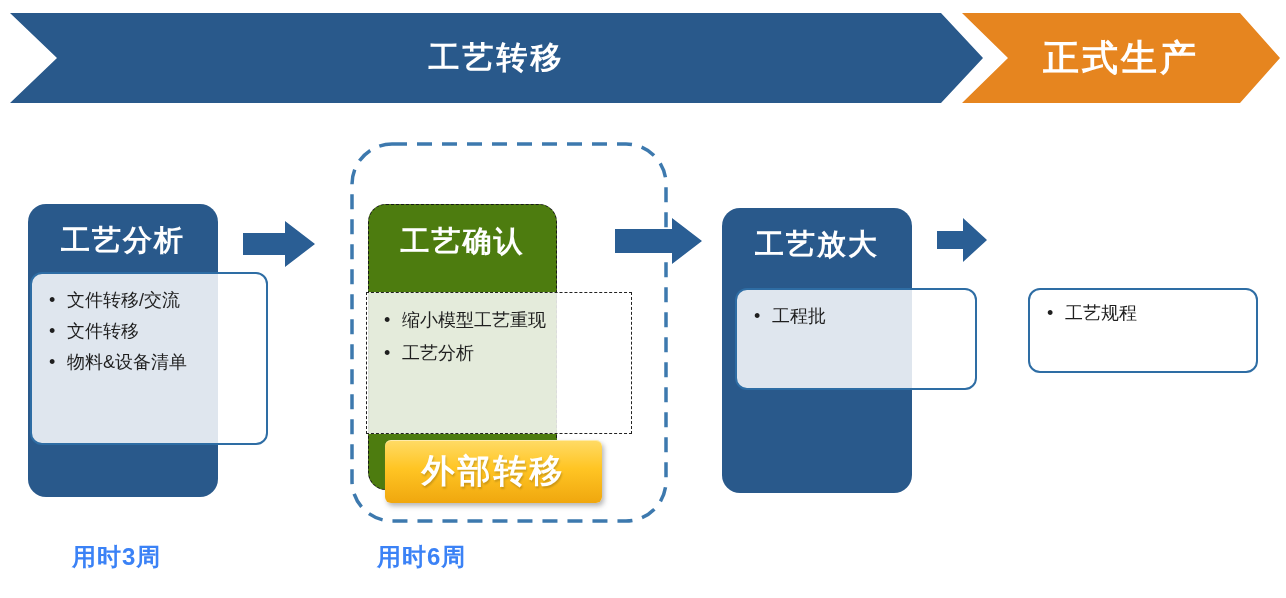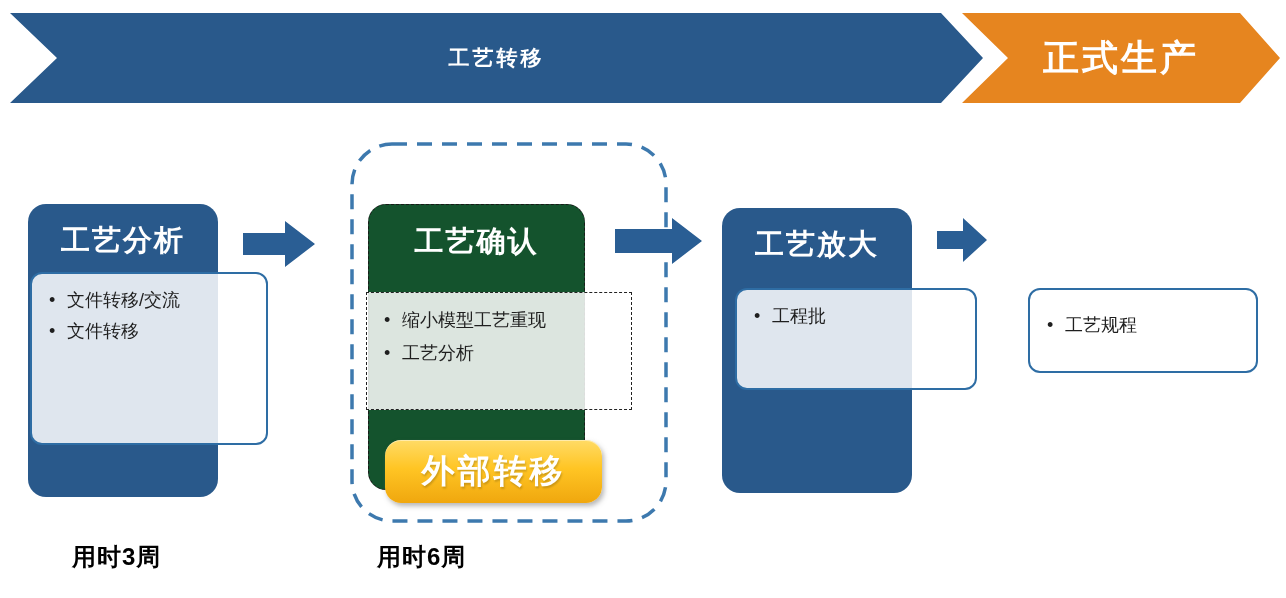--- a/index.html
+++ b/index.html
@@ -5,84 +5,84 @@
   html,body{margin:0;padding:0;background:#fff;}
   .page{
     position:relative;width:1286px;height:598px;background:#ffffff;overflow:hidden;
     font-family:"Liberation Sans","DejaVu Sans",sans-serif;
   }
 
   
   .chev{
     position:absolute;top:13px;height:90px;
     display:flex;align-items:center;justify-content:center;
-    color:#fff;font-weight:bold;font-size:21px;letter-spacing:3px;
+    color:#fff;font-weight:bold;font-size:31px;letter-spacing:3px;
   }
   .chev-blue{
     left:10px;width:973px;background:#29598B;
     clip-path:polygon(0 0,931px 0,973px 45px,931px 90px,0 90px,47px 45px);
   }
   .chev-orange{
     left:962px;width:318px;background:#E6851F;font-size:36px;
     clip-path:polygon(0 0,278px 0,318px 45px,278px 90px,0 90px,46px 45px);
     align-items:center;
   }
 
   
   .stagebox{position:absolute;border-radius:18px;color:#fff;box-sizing:border-box;}
   .stagebox .title{
     margin-top:17px;text-align:center;
     font-size:29px;font-weight:bold;letter-spacing:2px;white-space:nowrap;
   }
   #box1{left:28px;top:204px;width:190px;height:293px;background:#29598B;}
-  #box2{left:368px;top:204px;width:217px;height:286px;background:#14532d;border:1px dashed #1a1a1a;}
+  #box2{left:368px;top:204px;width:189px;height:286px;background:#4d7c0f;border:1px dashed #1a1a1a;}
   #box3{left:722px;top:208px;width:190px;height:285px;background:#29598B;}
   #box4{left:1012px;top:208px;width:188px;height:287px;background:#E6851F;}
 
   
   .innerbox{
     position:absolute;background:rgba(255,255,255,0.85);
     border:2px solid #2E6DA4;border-radius:12px;
     color:#1f1f1f;font-size:18px;box-sizing:border-box;
     padding:11px 8px 8px 14px;z-index:4;
   }
   #inner1{left:30px;top:272px;width:238px;height:173px;}
-  #inner2{left:366px;top:292px;width:266px;height:118px;border:1px dashed #222;border-radius:0;}
+  #inner2{left:366px;top:292px;width:266px;height:142px;border:1px dashed #222;border-radius:0;}
   #inner3{left:735px;top:288px;width:242px;height:102px;}
-  #inner4{left:1028px;top:288px;width:230px;height:85px;padding-top:20px;}
+  #inner4{left:1028px;top:288px;width:230px;height:85px;padding-top:8px;}
 
   ul.items{list-style:none;margin:0;padding:0;}
   ul.items li{position:relative;padding-left:21px;line-height:31px;white-space:nowrap;}
   ul.items li::before{content:"•";position:absolute;left:3px;top:0;}
   #inner2 ul.items li{line-height:33px;}
 
   
   .arrow{position:absolute;background:#2A5E94;z-index:6;}
   #arrow1{left:243px;top:221px;width:72px;height:46px;
     clip-path:polygon(0 12px,42px 12px,42px 0,72px 23px,42px 46px,42px 34px,0 34px);}
   #arrow2{left:615px;top:218px;width:87px;height:46px;
     clip-path:polygon(0 11px,57px 11px,57px 0,87px 23px,57px 46px,57px 35px,0 35px);}
   #arrow3{left:937px;top:218px;width:50px;height:44px;
     clip-path:polygon(0 13px,26px 13px,26px 0,50px 22px,26px 44px,26px 31px,0 31px);}
 
   
   .dashed-svg{position:absolute;left:350px;top:142px;z-index:1;}
 
   
   .badge{
-    position:absolute;left:385px;top:440px;width:217px;height:63px;border-radius:16px;
+    position:absolute;left:385px;top:440px;width:217px;height:63px;border-radius:6px;
     background:linear-gradient(180deg,#FFDB66 0%,#FFC524 45%,#F0A70E 100%);
     display:flex;align-items:center;justify-content:center;
     color:#fff;font-size:33px;font-weight:bold;letter-spacing:3px;
     box-shadow:2px 3px 5px rgba(110,110,110,.5), inset 0 1px 0 rgba(255,255,255,.45);
     text-shadow:1px 2px 2px rgba(0,0,0,.18);z-index:7;
   }
 
   
-  .duration{position:absolute;top:541px;font-size:24px;font-weight:bold;color:#000000;letter-spacing:1px;}
+  .duration{position:absolute;top:541px;font-size:24px;font-weight:bold;color:#3b82f6;letter-spacing:1px;}
   #dur1{left:72px;} #dur2{left:377px;}
 </style>
 </head>
 <body>
 
 <div class="page">
 
   <div class="chev chev-blue">
     <span>工艺转移</span>
   </div>
@@ -94,20 +94,21 @@
     <rect x="2" y="2" width="314" height="377" rx="40" ry="40" fill="none" stroke="#3D79AE" stroke-width="3.5" stroke-dasharray="15 10"></rect>
   </svg>
 
   <div class="stagebox" id="box1">
     <div class="title">工艺分析</div>
   </div>
   <div class="innerbox" id="inner1">
     <ul class="items">
       <li>文件转移/交流</li>
       <li>文件转移</li>
+      <li>物料&amp;设备清单</li>
     </ul>
   </div>
 
   <div class="stagebox" id="box2">
     <div class="title">工艺确认</div>
   </div>
   <div class="innerbox" id="inner2">
     <ul class="items">
       <li>缩小模型工艺重现</li>
       <li>工艺分析</li>

